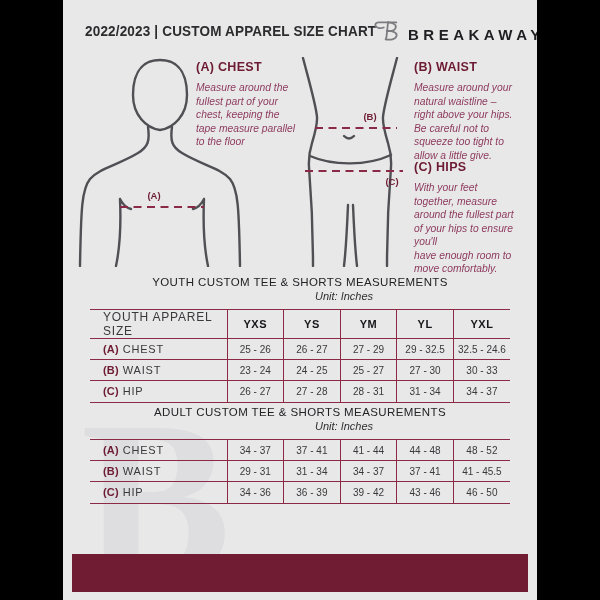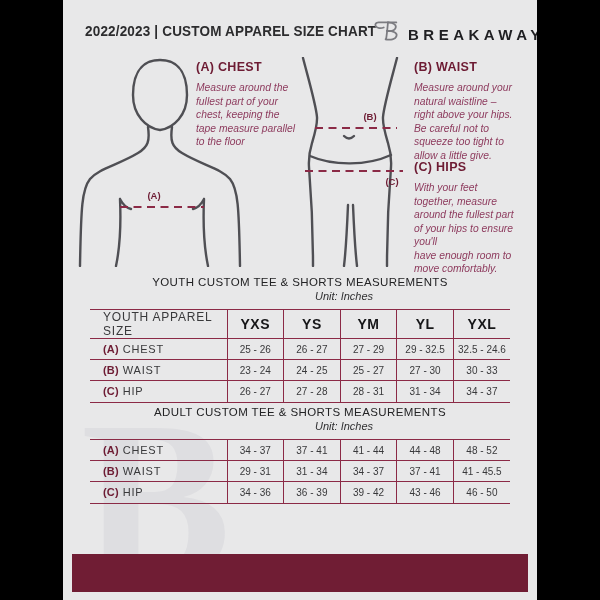--- a/index.html
+++ b/index.html
@@ -41,21 +41,21 @@
   .tbl-unit{position:absolute;left:0;width:474px;text-align:center;font-size:11px;font-style:italic;
             color:#2f2f31;z-index:1;margin-left:44px;}
   table.size-table{position:absolute;left:27px;width:420px;border-collapse:collapse;table-layout:fixed;z-index:1;}
   table.size-table col.c-label{width:137px;}
   table.size-table col.c-val{width:56.6px;}
   table.size-table tr{height:21.2px;border-bottom:1.5px solid var(--line,#8b2a46);}
   table.size-table tr:first-child{border-top:1.5px solid var(--line,#8b2a46);}
   table.size-table th,table.size-table td{padding:0;vertical-align:middle;}
   .cell-corner{text-align:left;padding-left:13px !important;font-size:12px;font-weight:400;
                color:#39393b;letter-spacing:.8px;}
-  .cell-size{text-align:center;font-size:14px;font-weight:700;color:#161618;letter-spacing:.5px;
+  .cell-size{text-align:center;font-size:11px;font-weight:700;color:#161618;letter-spacing:.5px;
              border-left:1.2px solid var(--line,#8b2a46);}
   .cell-label{text-align:left;padding-left:13px !important;font-size:11px;color:#39393b;letter-spacing:.8px;}
   .cell-label .pfx{font-weight:800;color:var(--mheading,#6d1b33);letter-spacing:.2px;}
   .cell-val{text-align:center;font-size:10px;color:#39393b;border-left:1.2px solid var(--line,#8b2a46);}
 
   .t-youth-title{top:276px;} .t-youth-unit{top:290px;} .t-youth{top:309px;}
   .t-adult-title{top:406px;} .t-adult-unit{top:420px;} .t-adult{top:439px;}
 
   
   .footer-bar{position:absolute;left:9px;top:554px;width:456px;height:38px;background:var(--mdark,#701d34);z-index:3;}

